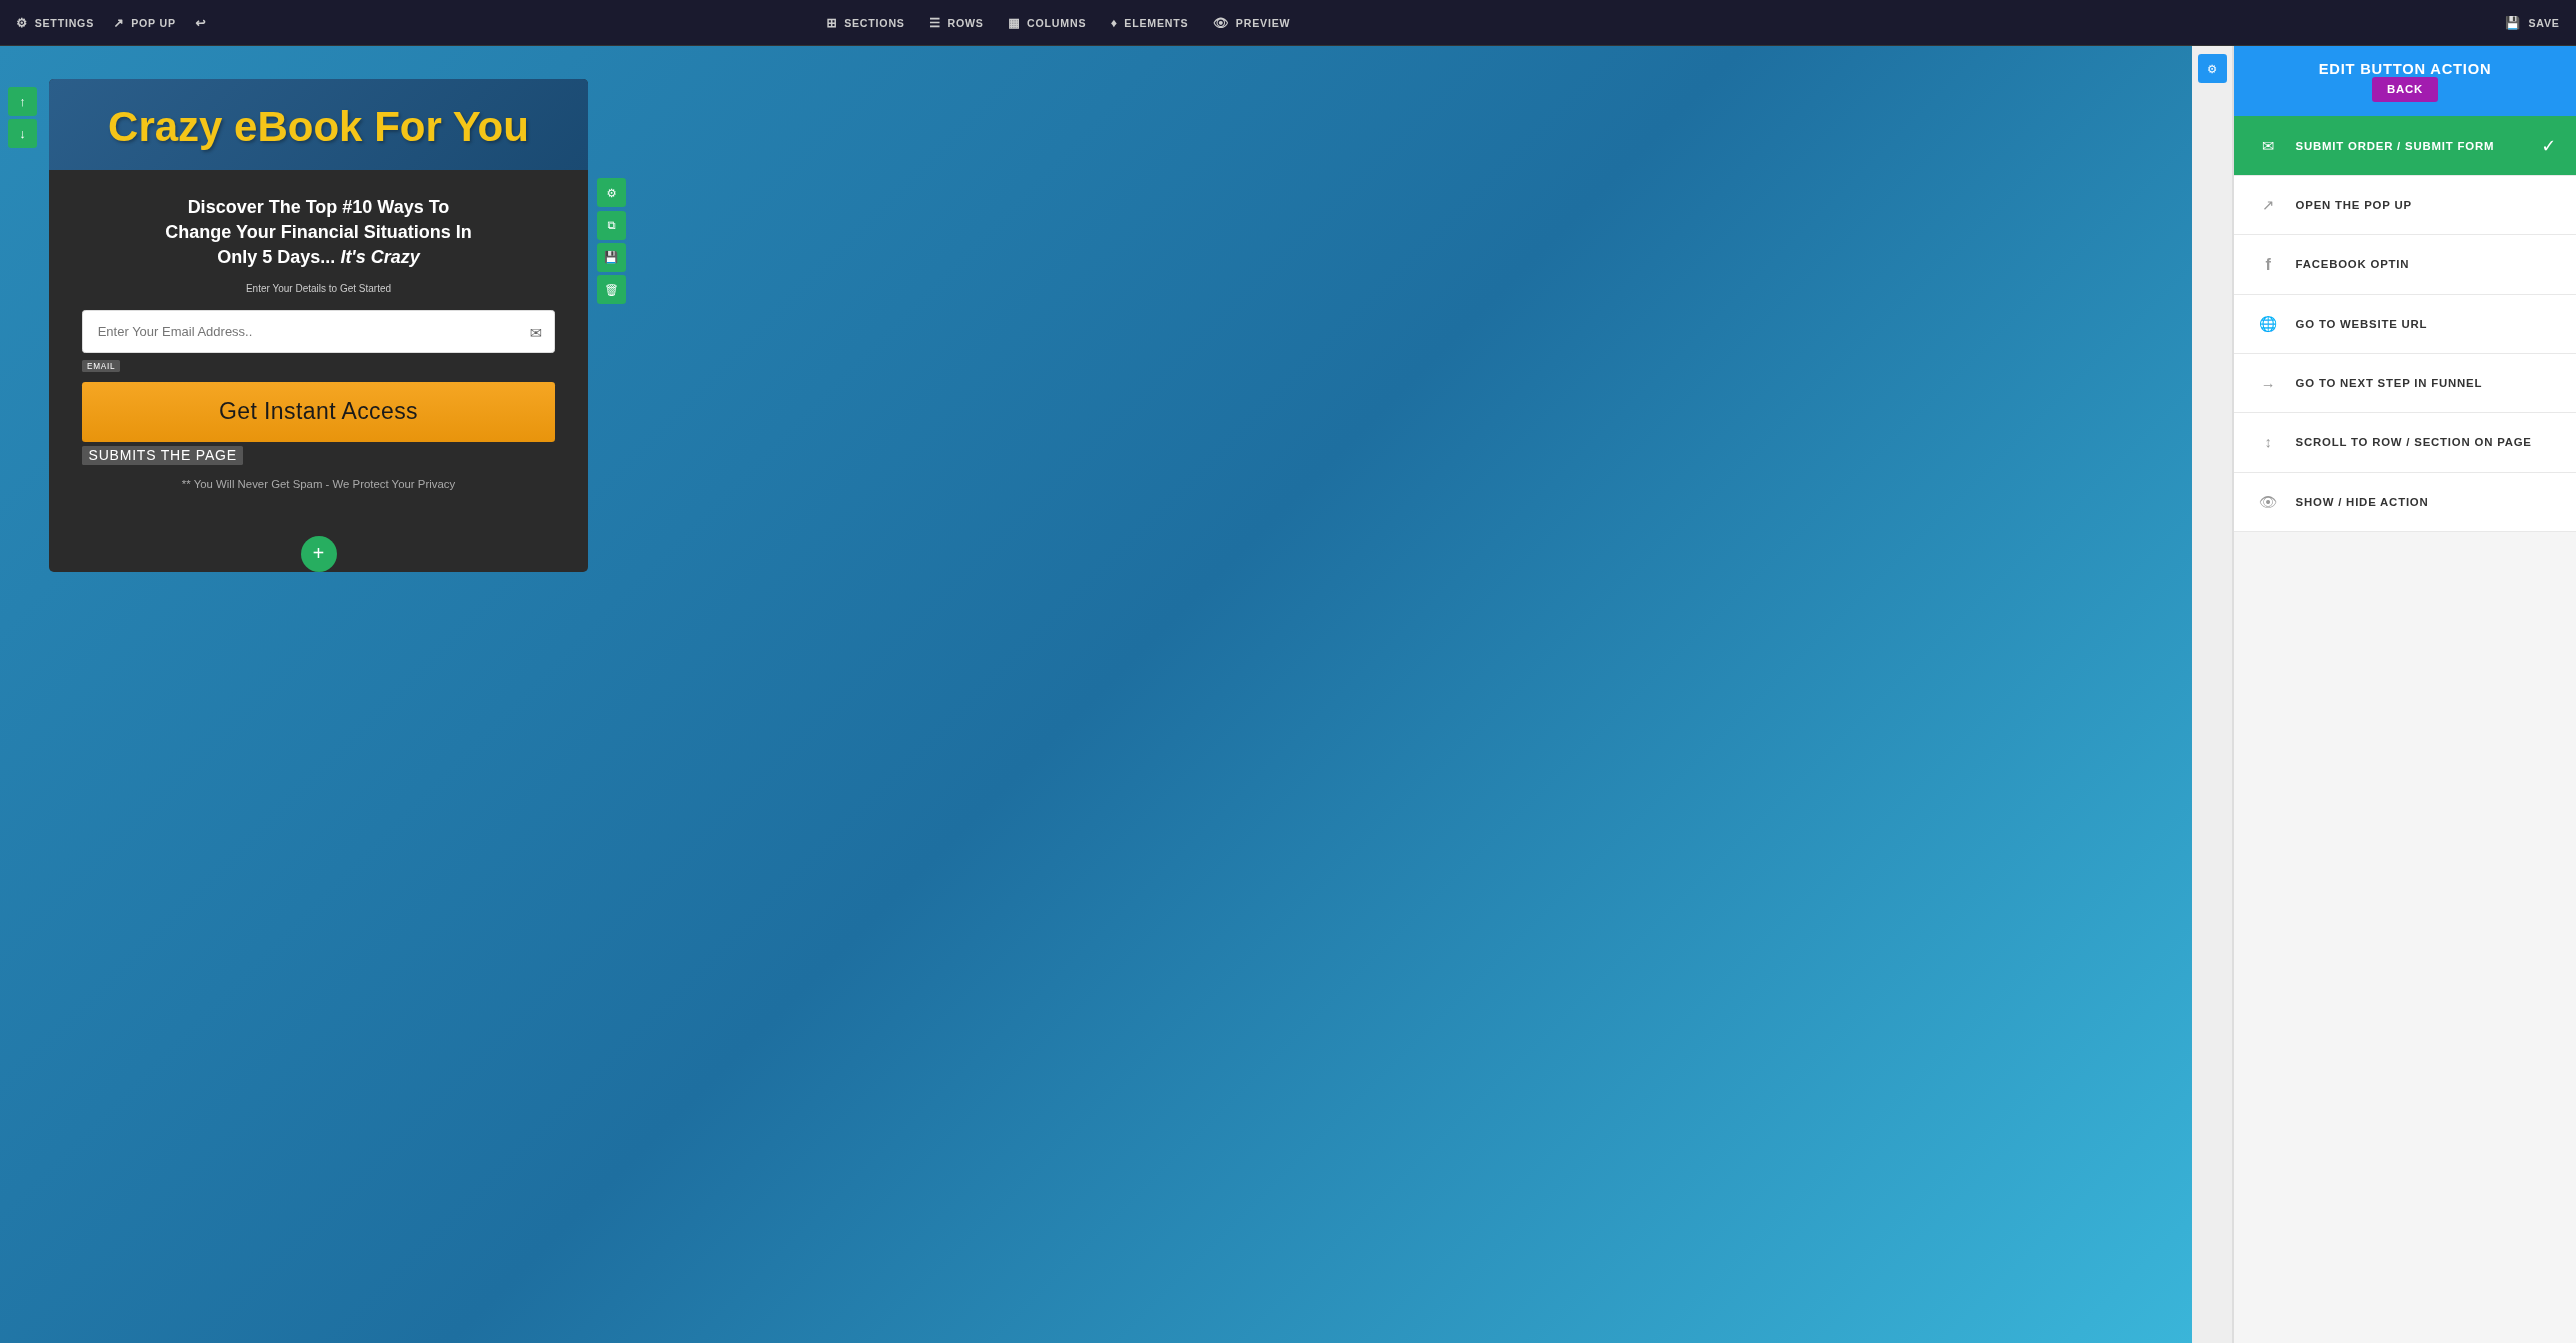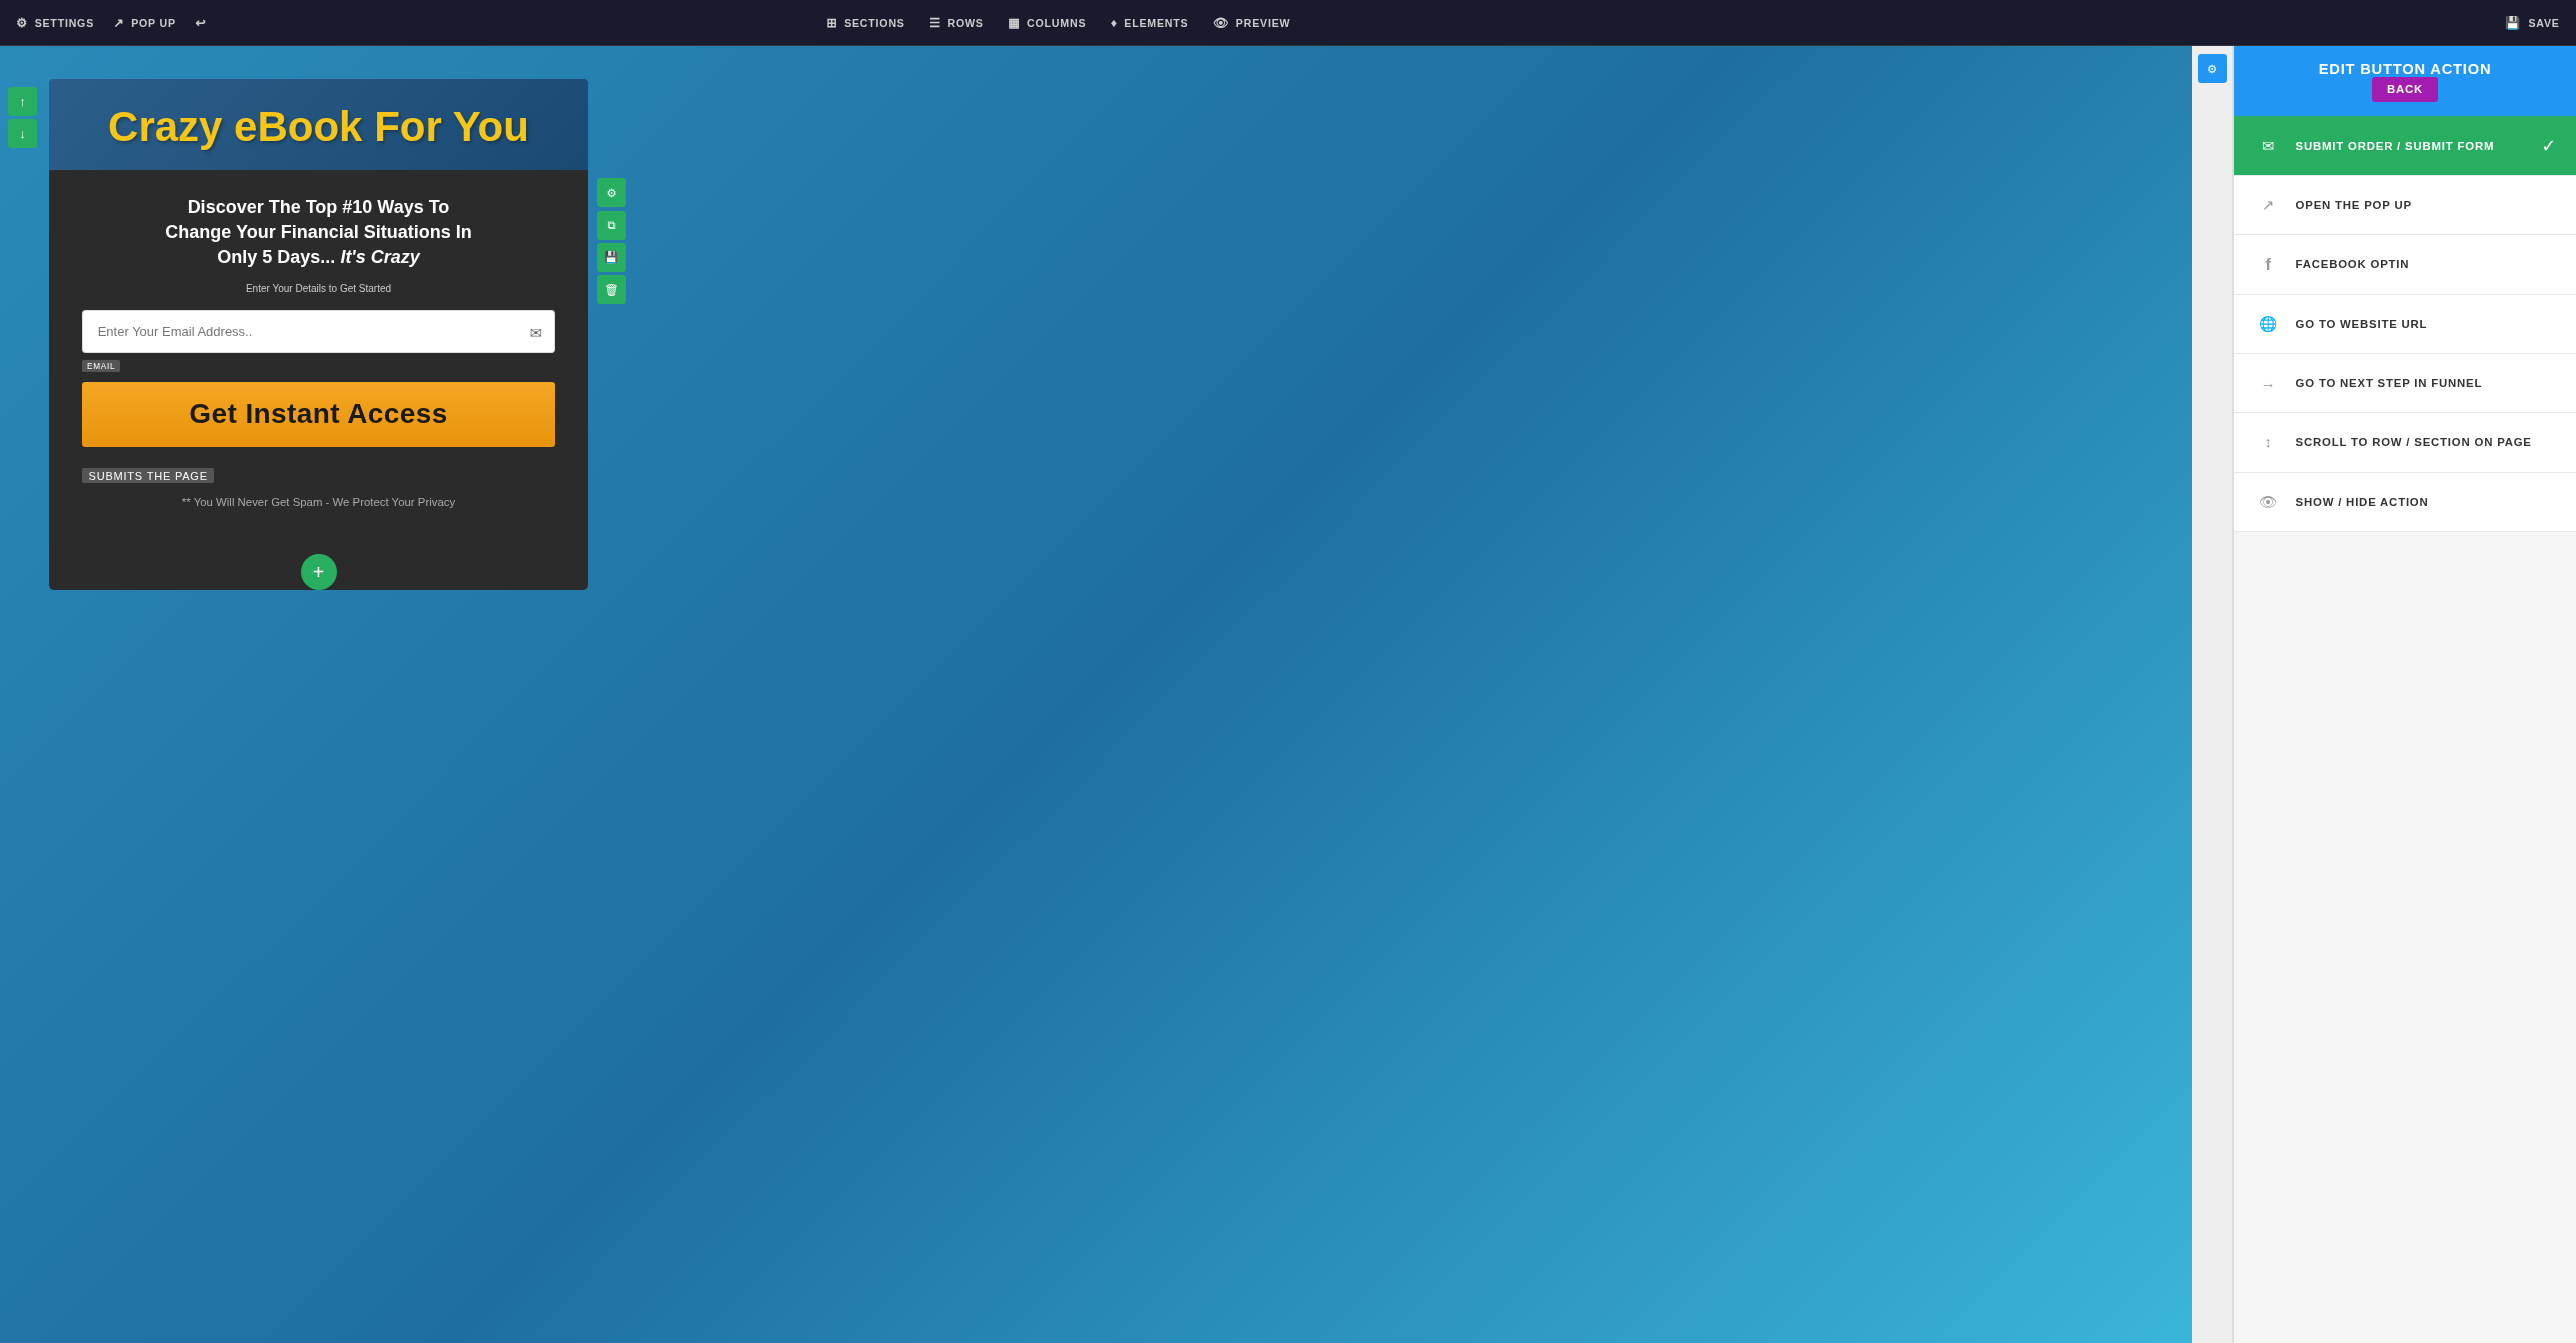--- a/index.html
+++ b/index.html
@@ -209,32 +209,32 @@
     }
 
     
     .cta-button {
       width: 100%;
       padding: 16.3px;
       background: linear-gradient(180deg, #f5a623 0%, #e8940c 100%);
       border: none;
       border-radius: 3.3px;
       color: #1a1a1a;
-      font-size: 28px;
-      font-weight: 700;
+      font-size: 23px;
+      font-weight: 400;
       cursor: pointer;
       letter-spacing: 0.4px;
-      margin-bottom: 21px;
+      margin-bottom: 4px;
     }
 
     .submits-tag {
       display: inline-block;
       background: #555;
       color: #fff;
-      font-size: 11px;
+      font-size: 14px;
       padding: 1.6px 6.5px;
       border-radius: 1.6px;
       margin-bottom: 13px;
       text-transform: uppercase;
       letter-spacing: 0.8px;
     }
 
     .privacy-text {
       color: #aaa;
       font-size: 11.4px;

